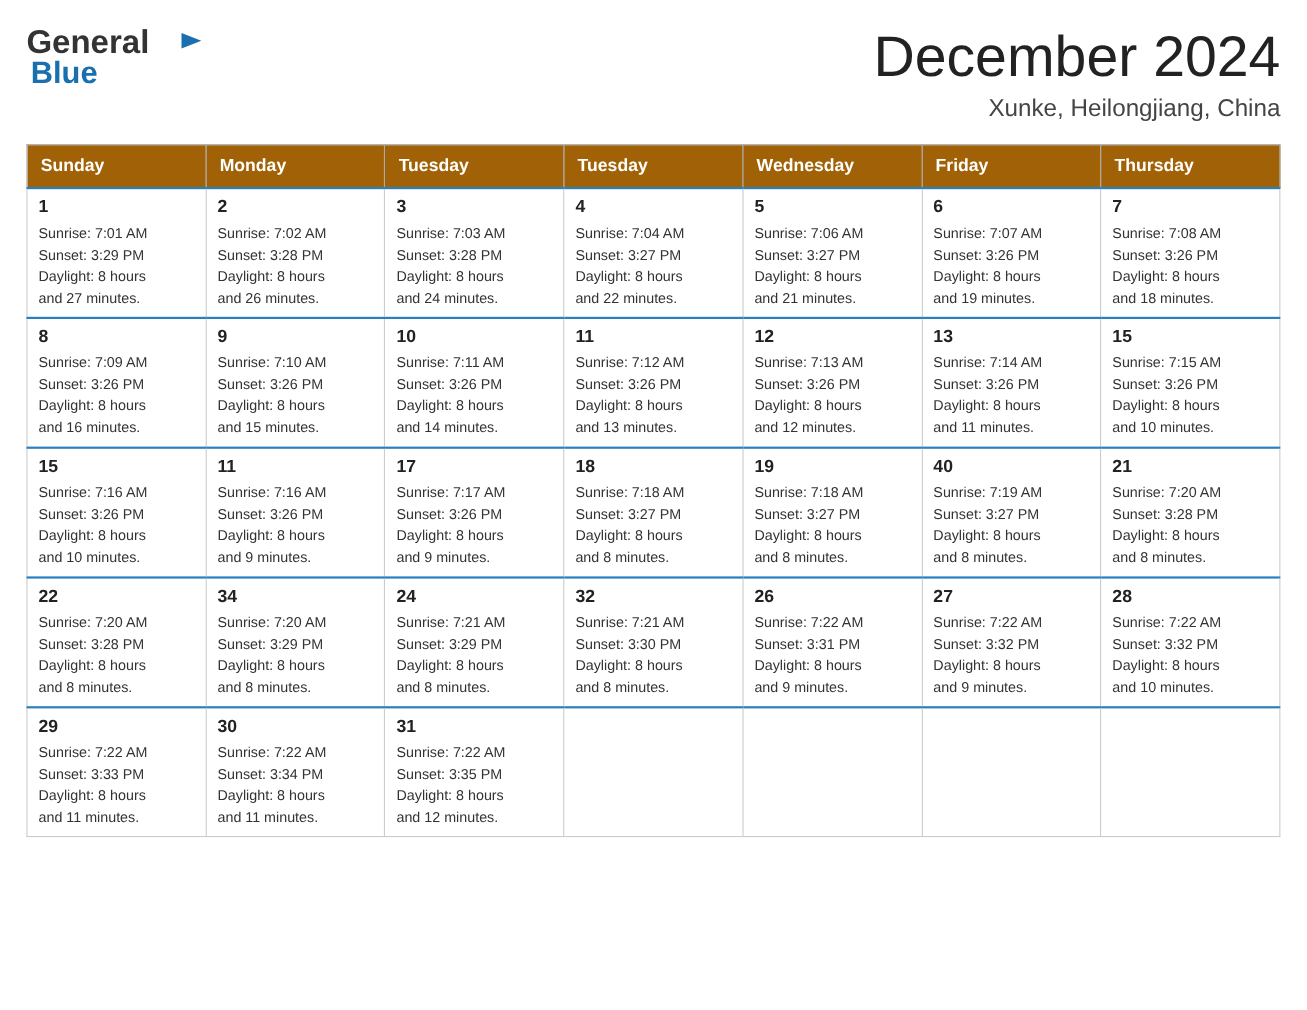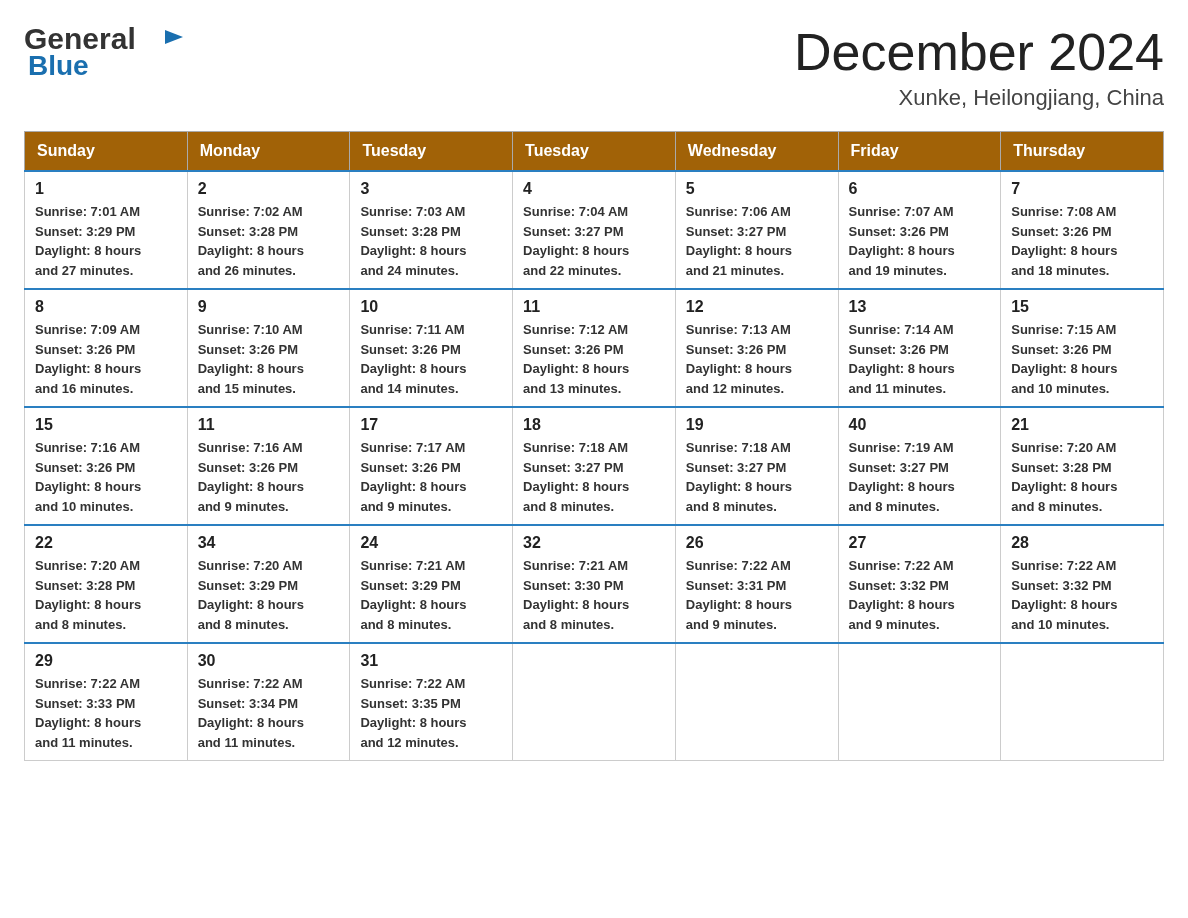--- a/index.html
+++ b/index.html
@@ -63,21 +63,20 @@
       font-size: 16px;
       font-weight: bold;
       color: #222;
       display: block;
       margin-bottom: 4px;
     }
     .day-info {
       font-size: 13px;
       line-height: 1.5;
       color: #333;
-      font-weight: bold;
     }
     .empty-cell {
       background: #fff;
     }
     tr.week-row td {
       border-top: 2px solid #2a7fc1;
     }
   </style>
 </head>
 <body>

